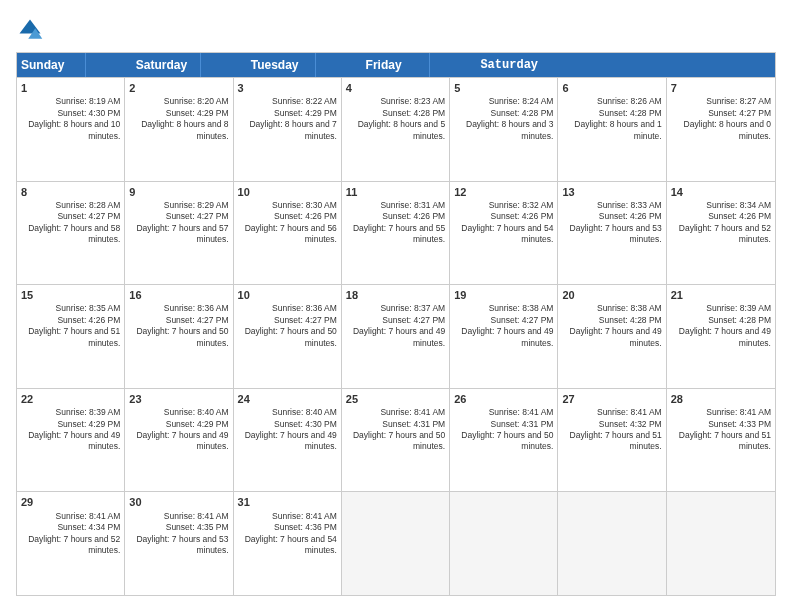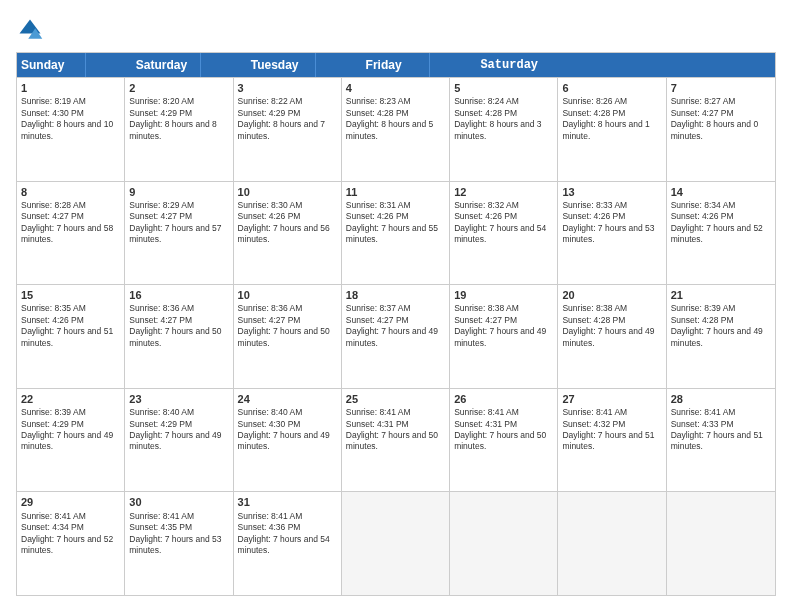--- a/index.html
+++ b/index.html
@@ -106,20 +106,21 @@
     .cal-cell .day-num {
       font-size: 11px;
       font-weight: bold;
       display: block;
       margin-bottom: 1px;
     }
     .cal-cell .info {
       font-size: 8.5px;
       color: #333;
       line-height: 1.35;
+      text-align: right;
     }
   </style>
 </head>
 <body>
 
 <div class="page">
   <div class="header">
     <div class="logo">
       <svg class="logo-icon" viewBox="0 0 32 32">
         <polygon points="16,4 28,20 4,20" fill="#1a6aab"></polygon>

